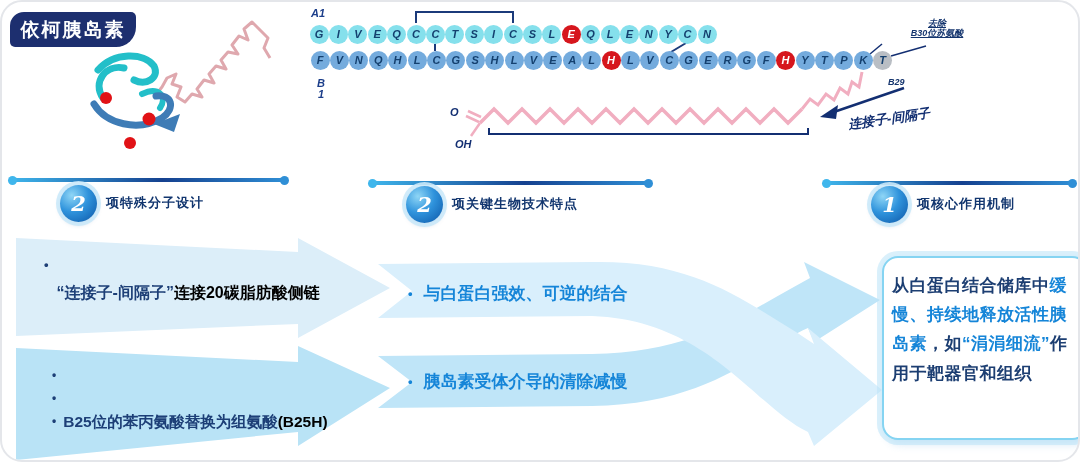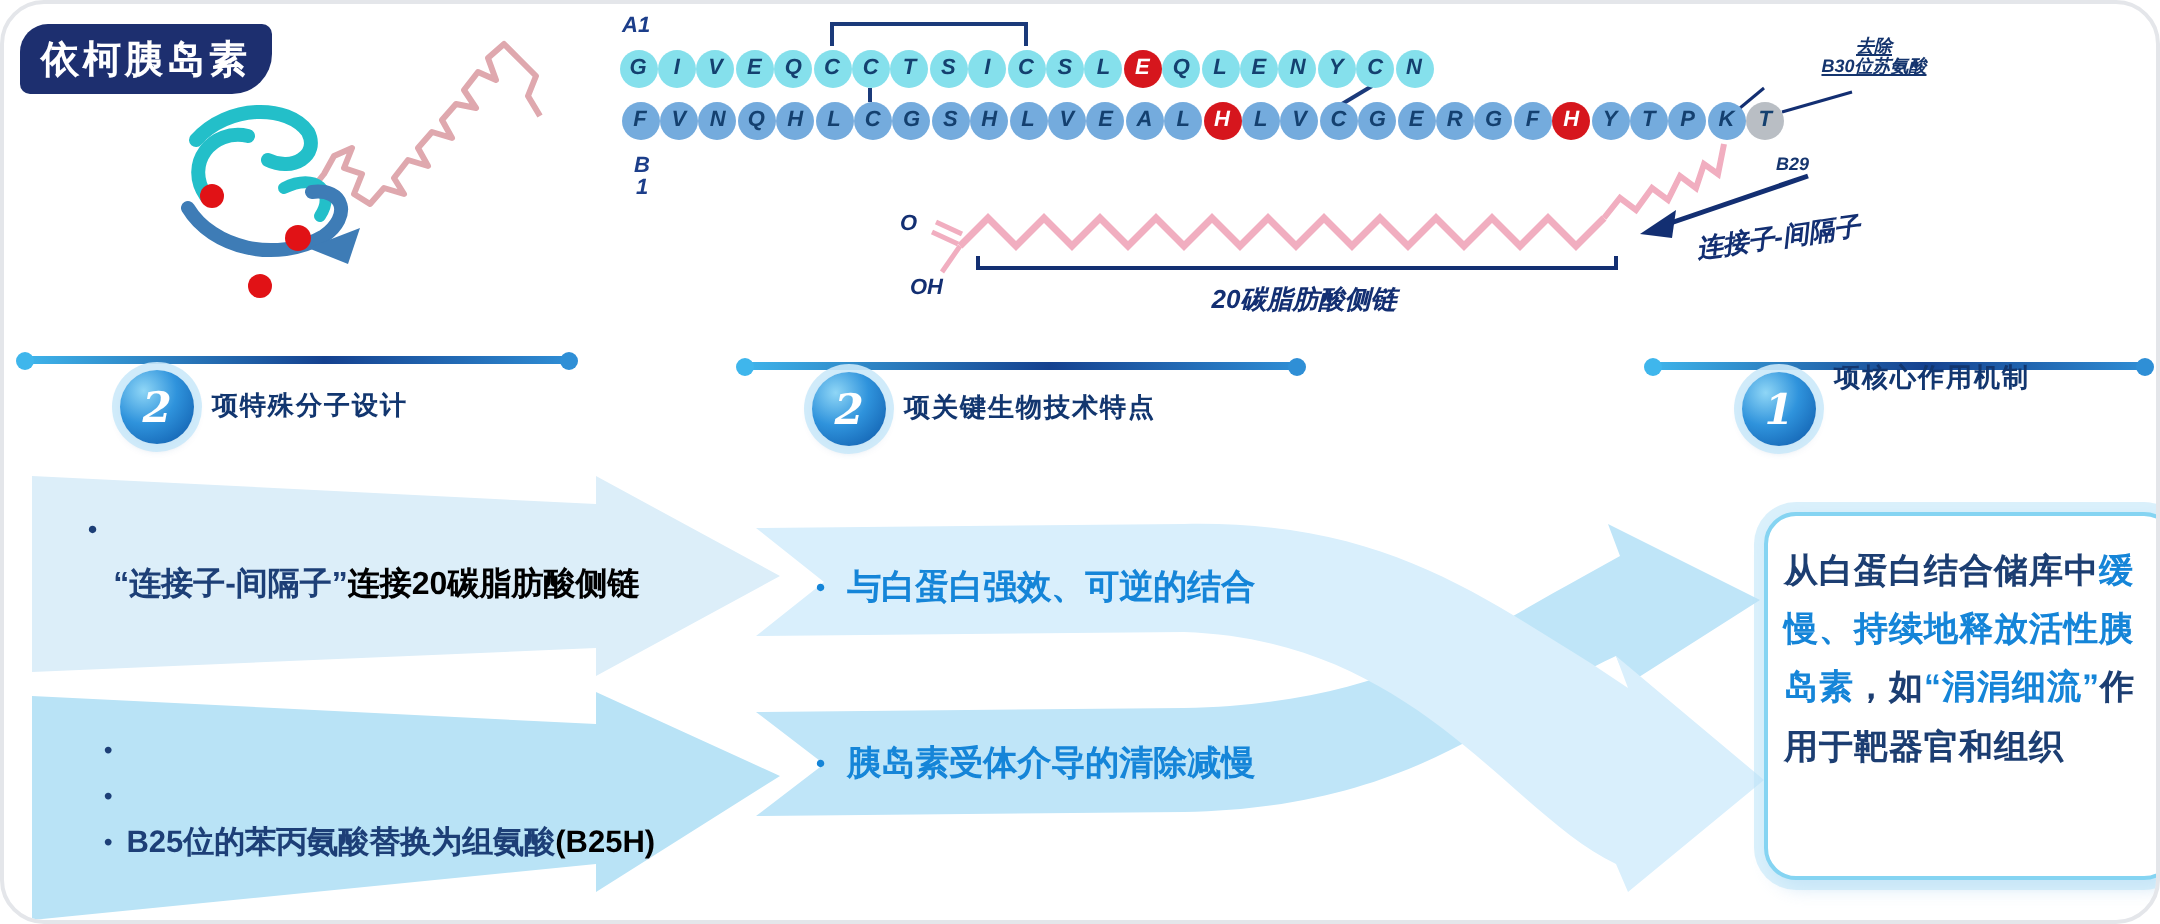--- a/index.html
+++ b/index.html
@@ -173,37 +173,36 @@
 
   <div class="abs chain-label" style="left:309px;top:6px;">A1</div>
   <div class="abs chain-label" style="left:313px;top:76px;width:12px;text-align:center;">B<br>1</div>
   <div class="abs tiny-note" style="left:886px;top:30px;margin-top:45px;">B29</div>
   <div class="abs tiny-note" style="left:900px;top:16px;width:70px;text-align:center;text-decoration:underline;">
     <span>去除</span><br>
     <span>B30位苏氨酸</span>
   </div>
   <div class="abs seq-caption" style="left:448px;top:104px;font-size:11px;">O</div>
   <div class="abs seq-caption" style="left:453px;top:136px;font-size:11px;">OH</div>
-  <div class="abs seq-caption" style="left:560px;top:139px;width:180px;text-align:center;">20碳脂肪酸侧链</div>
   <div class="abs seq-caption" style="left:846px;top:108px;white-space:nowrap;transform:rotate(-8deg);">连接子-间隔子</div>
 
   <div class="abs product-badge">
     <span>依柯胰岛素</span>
   </div>
 
   <div class="sec-line" style="left:8px;top:176px;width:277px;"></div>
   <div class="sec-line" style="left:368px;top:179px;width:281px;"></div>
   <div class="sec-line" style="left:822px;top:179px;width:251px;"></div>
 
   <div class="sec-badge" style="left:58px;top:183px;">2</div>
   <div class="sec-label" style="left:104px;top:192px;">项特殊分子设计</div>
   <div class="sec-badge" style="left:404px;top:184px;">2</div>
   <div class="sec-label" style="left:450px;top:193px;">项关键生物技术特点</div>
   <div class="sec-badge" style="left:869px;top:184px;">1</div>
-  <div class="sec-label" style="left:915px;top:178px;text-align:right;">项核心作用机制</div>
+  <div class="sec-label" style="left:915px;top:193px;text-align:right;">项核心作用机制</div>
 
   <div class="abs box1">
     <span class="bullet">•</span>
     <div>
       <br>
       <span class="navy">“连接子-间隔子”</span><span class="blue">连接20碳脂肪酸侧链</span>
     </div>
   </div>
 
   <div class="abs box2">

